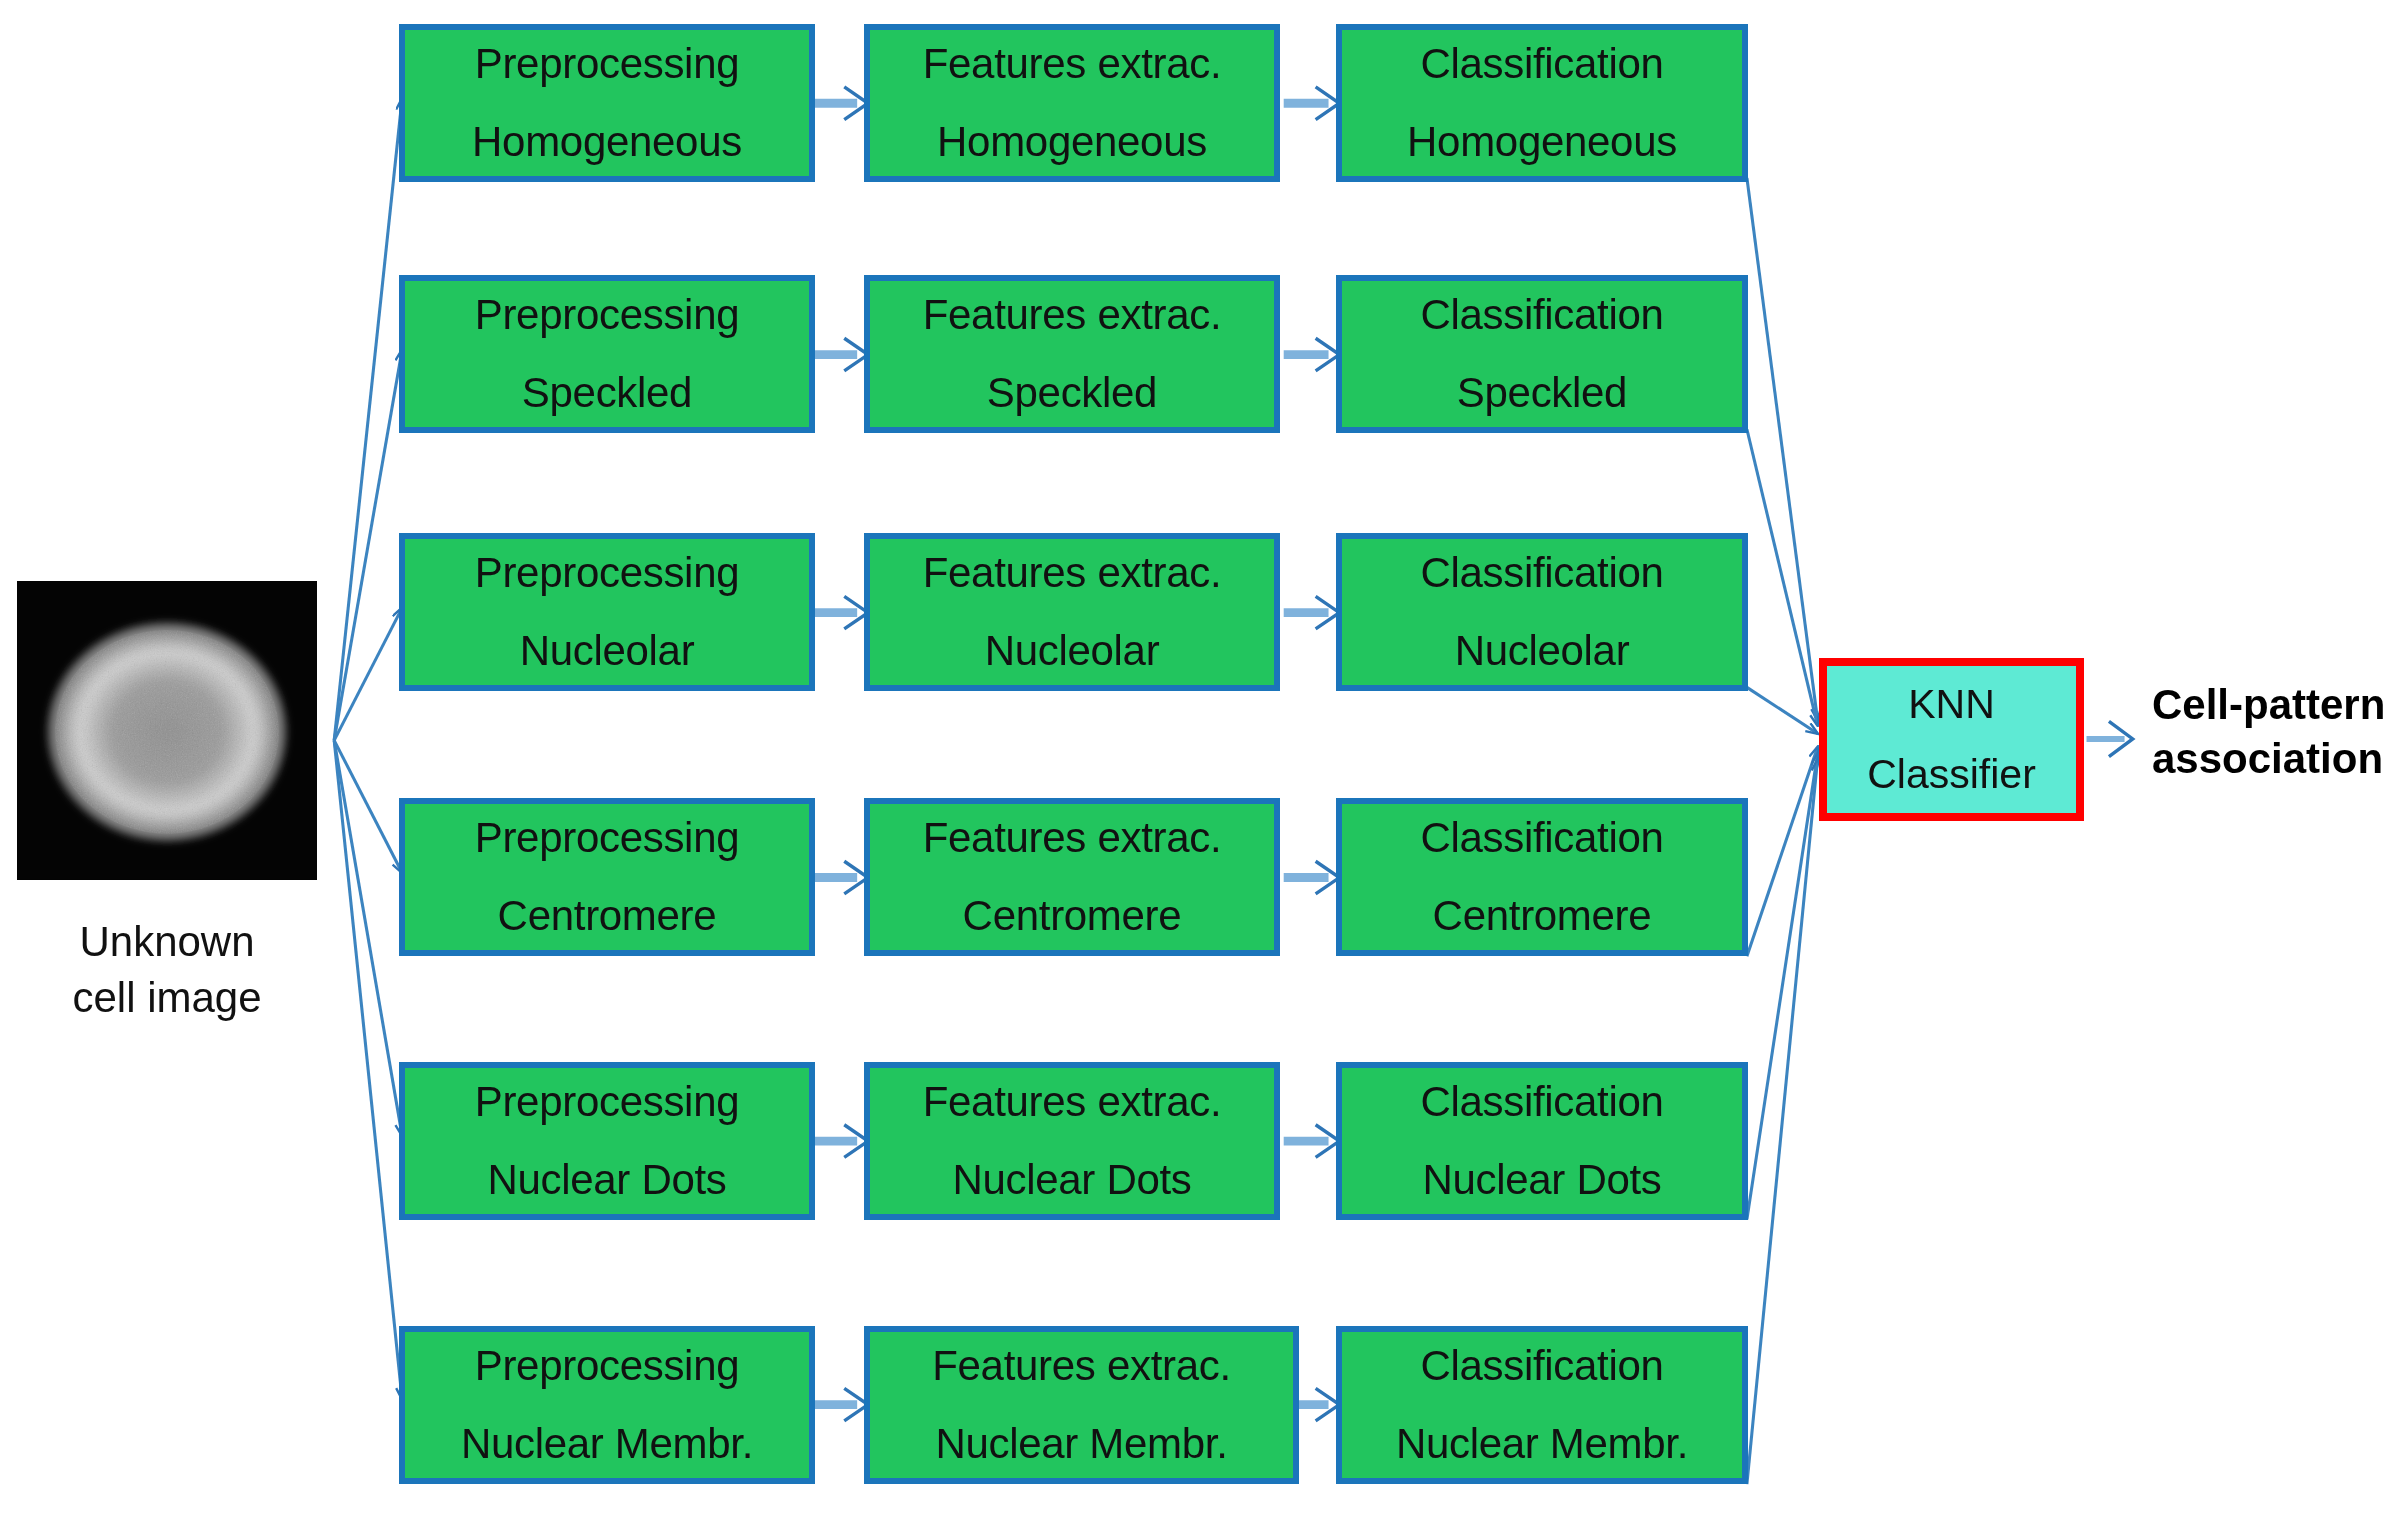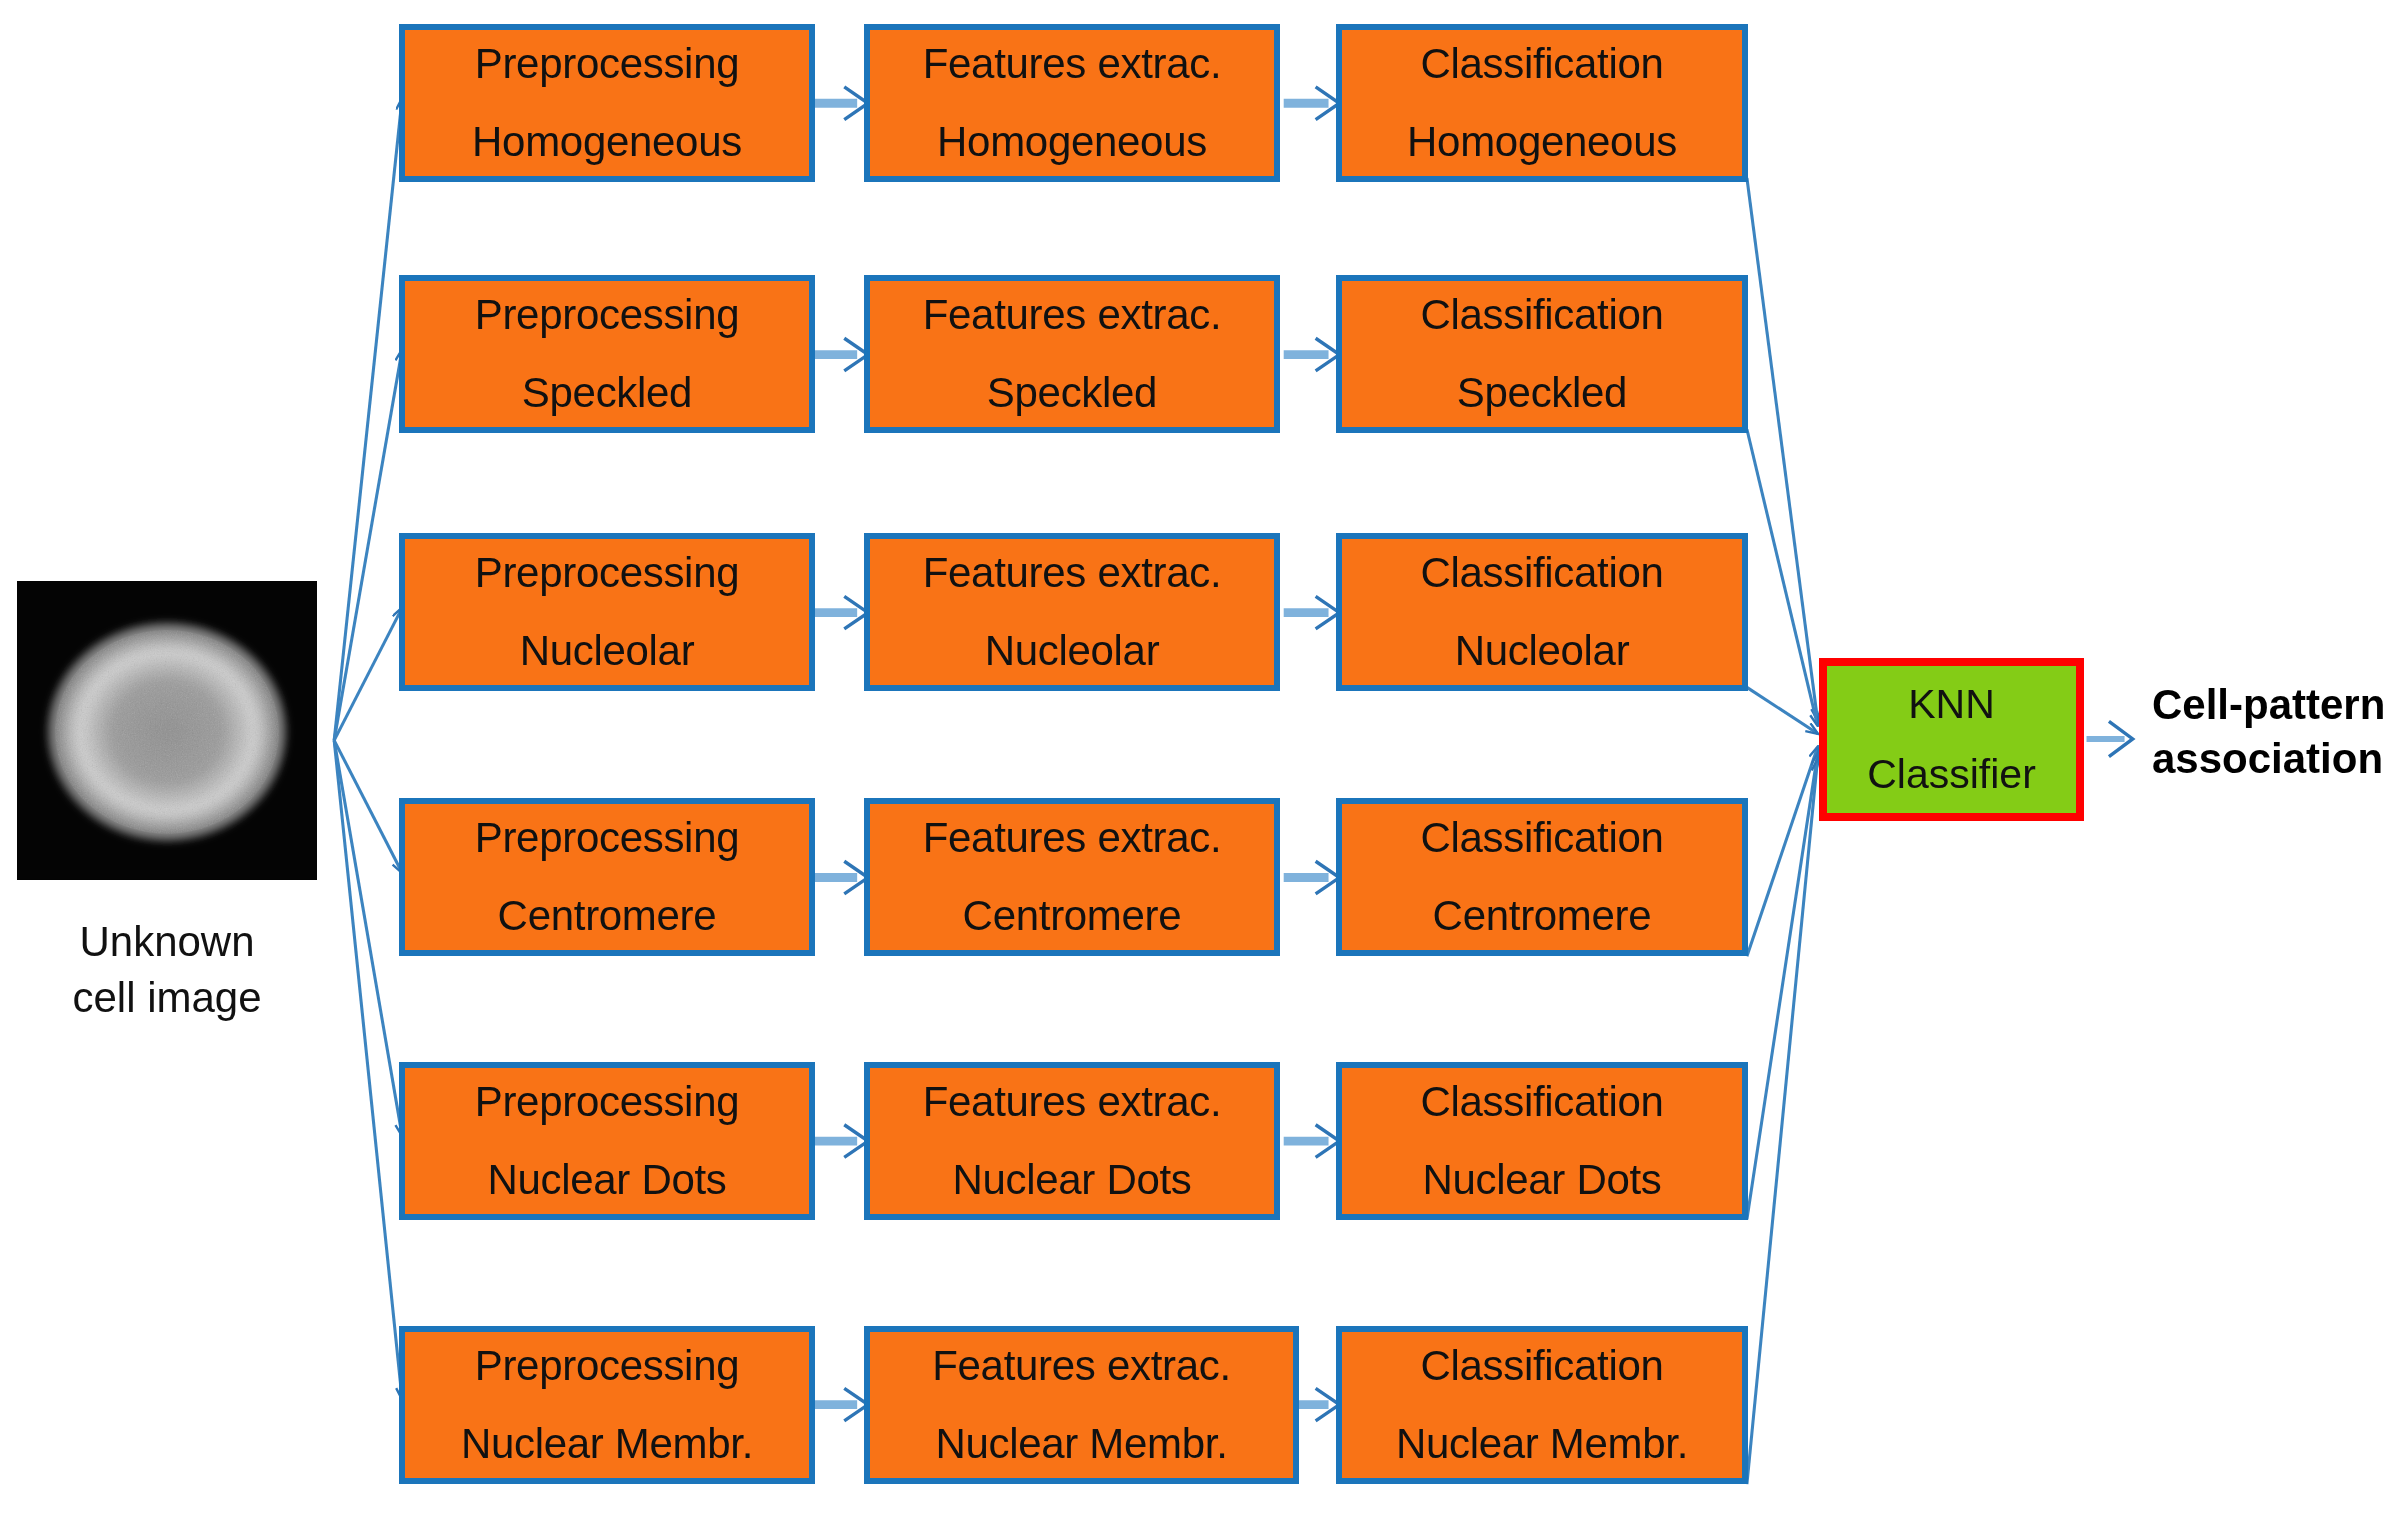--- a/index.html
+++ b/index.html
@@ -2,31 +2,31 @@
 <html style="font-size:11px"><head>
 <meta charset="utf-8">
 <style>
   html,body{margin:0;padding:0;background:#ffffff;}
   body{width:2401px;height:1535px;position:relative;overflow:hidden;
        font-family:"Liberation Sans",sans-serif;}
 
   #stage{position:absolute;left:0;top:0;width:2401px;height:1535px;}
 
   
-  .pbox{position:absolute;box-sizing:border-box;background:#f97316;
+  .pbox{position:absolute;box-sizing:border-box;background:#22c55e;
         border:6.1px solid #1b75bb;display:flex;flex-direction:column;
         align-items:center;justify-content:center;}
   .pbox .l1,.pbox .l2{
         font-family:"Liberation Sans Narrow","Liberation Sans",sans-serif;
         font-size:42px;line-height:1.02;color:#111111;white-space:nowrap;
         letter-spacing:-0.3px;}
   .pbox .l1{margin-bottom:35px;}
 
   
-  .knnbox{position:absolute;box-sizing:border-box;background:#84cc16;
+  .knnbox{position:absolute;box-sizing:border-box;background:#5eead4;
           border:8.8px solid #ff0000;display:flex;flex-direction:column;
           align-items:center;justify-content:center;}
   .knnbox .l1,.knnbox .l2{font-size:41px;line-height:1.05;color:#111111;
           white-space:nowrap;}
   .knnbox .l1{margin-bottom:27px;}
 
   
   .outlabel{position:absolute;font-size:42px;font-weight:bold;color:#000000;
             line-height:1.28;white-space:nowrap;
             font-family:"Liberation Sans Narrow","Liberation Sans",sans-serif;}

